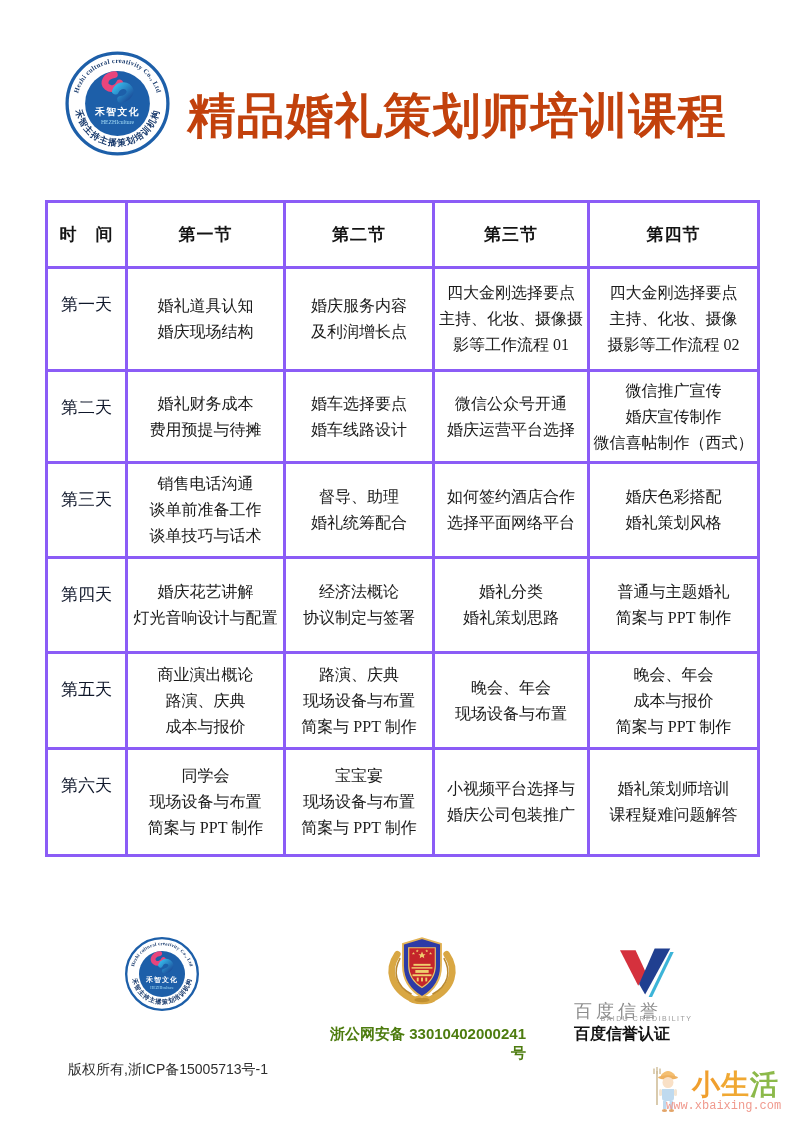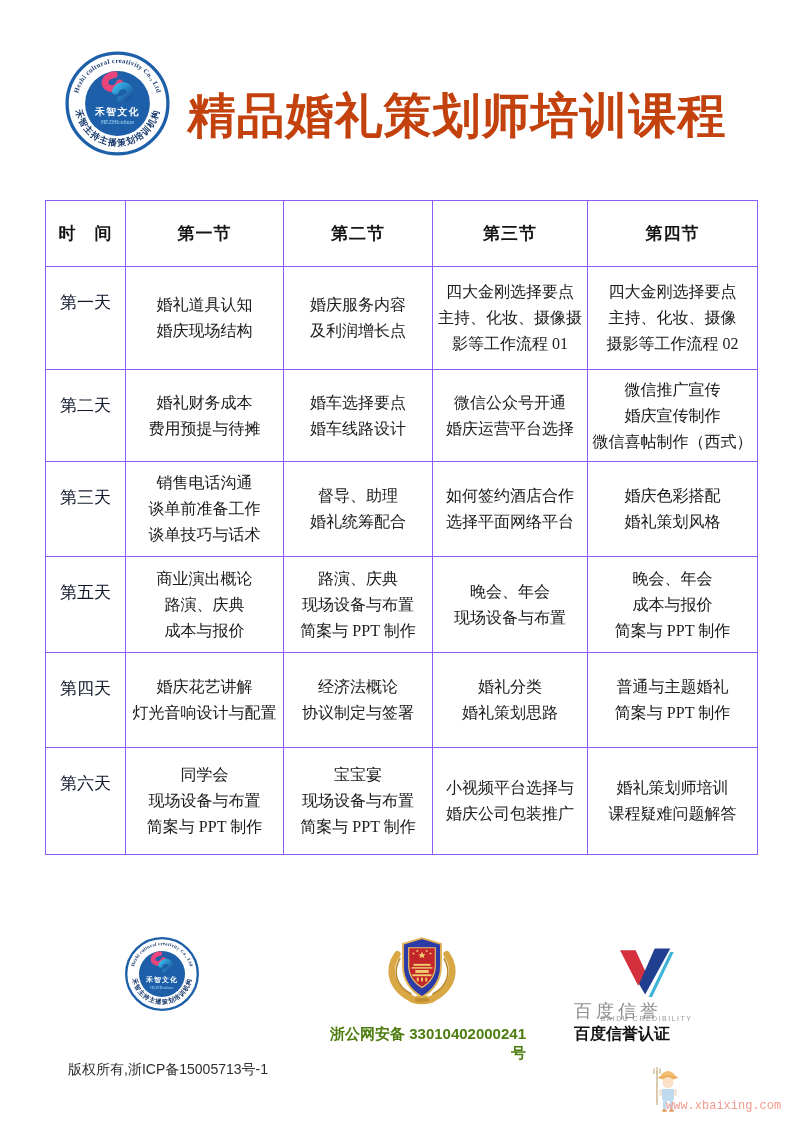--- a/index.html
+++ b/index.html
@@ -16,21 +16,21 @@
     position:absolute; left:148px; top:84px; width:618px;
     text-align:center; font-size:48px; font-weight:bold; color:#c2410c;
     letter-spacing:1px; white-space:nowrap;
   }
 
   
   table.course {
     position:absolute; left:45px; top:200px; width:712px;
     border-collapse:collapse; table-layout:fixed;
   }
-  table.course th, table.course td { border:1px solid #8b5cf6; }
+  table.course th, table.course td { border:3px solid #8b5cf6; }
   table.course thead tr { height:66px; }
   th.col-header { font-size:17px; font-weight:600; letter-spacing:1px; color:#141414; }
   td.day-cell {
     vertical-align:top; padding-top:24px; text-align:center;
     font-size:17px; color:#0f172a;
   }
   td.content-cell { vertical-align:middle; text-align:center; font-size:16px; }
   .cell-line { line-height:26px; }
 
   
@@ -180,58 +180,58 @@
           </td>
           <td class="content-cell">
             <div class="cell-line">如何签约酒店合作</div>
             <div class="cell-line">选择平面网络平台</div>
           </td>
           <td class="content-cell">
             <div class="cell-line">婚庆色彩搭配</div>
             <div class="cell-line">婚礼策划风格</div>
           </td>
         </tr>
+        <tr style="height: 95px;">
+          <td class="day-cell">第四天</td>
+          <td class="content-cell">
+            <div class="cell-line">婚庆花艺讲解</div>
+            <div class="cell-line">灯光音响设计与配置</div>
+          </td>
+          <td class="content-cell">
+            <div class="cell-line">经济法概论</div>
+            <div class="cell-line">协议制定与签署</div>
+          </td>
+          <td class="content-cell">
+            <div class="cell-line">婚礼分类</div>
+            <div class="cell-line">婚礼策划思路</div>
+          </td>
+          <td class="content-cell">
+            <div class="cell-line">普通与主题婚礼</div>
+            <div class="cell-line">简案与 PPT 制作</div>
+          </td>
+        </tr>
         <tr style="height: 96px;">
           <td class="day-cell">第五天</td>
           <td class="content-cell">
             <div class="cell-line">商业演出概论</div>
             <div class="cell-line">路演、庆典</div>
             <div class="cell-line">成本与报价</div>
           </td>
           <td class="content-cell">
             <div class="cell-line">路演、庆典</div>
             <div class="cell-line">现场设备与布置</div>
             <div class="cell-line">简案与 PPT 制作</div>
           </td>
           <td class="content-cell">
             <div class="cell-line">晚会、年会</div>
             <div class="cell-line">现场设备与布置</div>
           </td>
           <td class="content-cell">
             <div class="cell-line">晚会、年会</div>
             <div class="cell-line">成本与报价</div>
-            <div class="cell-line">简案与 PPT 制作</div>
-          </td>
-        </tr>
-        <tr style="height: 95px;">
-          <td class="day-cell">第四天</td>
-          <td class="content-cell">
-            <div class="cell-line">婚庆花艺讲解</div>
-            <div class="cell-line">灯光音响设计与配置</div>
-          </td>
-          <td class="content-cell">
-            <div class="cell-line">经济法概论</div>
-            <div class="cell-line">协议制定与签署</div>
-          </td>
-          <td class="content-cell">
-            <div class="cell-line">婚礼分类</div>
-            <div class="cell-line">婚礼策划思路</div>
-          </td>
-          <td class="content-cell">
-            <div class="cell-line">普通与主题婚礼</div>
             <div class="cell-line">简案与 PPT 制作</div>
           </td>
         </tr>
         <tr style="height: 107px;">
           <td class="day-cell">第六天</td>
           <td class="content-cell">
             <div class="cell-line">同学会</div>
             <div class="cell-line">现场设备与布置</div>
             <div class="cell-line">简案与 PPT 制作</div>
           </td>
@@ -327,15 +327,16 @@
       <circle cx="18" cy="17.5" r="5.5" fill="#f9ddc0"></circle>
       <path d="M12 24 h12 v9 q0 3 -3 3 h-6 q-3 0 -3 -3 Z" fill="#b9d7ee"></path>
       <rect x="9" y="24" width="3" height="7" rx="1.5" fill="#f2e3cf"></rect>
       <rect x="24" y="24" width="3" height="7" rx="1.5" fill="#f2e3cf"></rect>
       <rect x="13" y="36" width="3.4" height="8" fill="#b9d7ee"></rect>
       <rect x="19.6" y="36" width="3.4" height="8" fill="#b9d7ee"></rect>
       <ellipse cx="14.5" cy="45.5" rx="2.6" ry="1.6" fill="#e09c5a"></ellipse>
       <ellipse cx="21.5" cy="45.5" rx="2.6" ry="1.6" fill="#e09c5a"></ellipse>
     </svg>
   </div>
+  <div class="watermark-site-name"><span style="color: rgb(240, 159, 46);">小</span><span style="color: rgb(240, 168, 50);">生</span><span style="color: rgb(140, 185, 74);">活</span></div>
   <div class="watermark-url">www.xbaixing.com</div>
 
 </div>
 
 </body></html>

